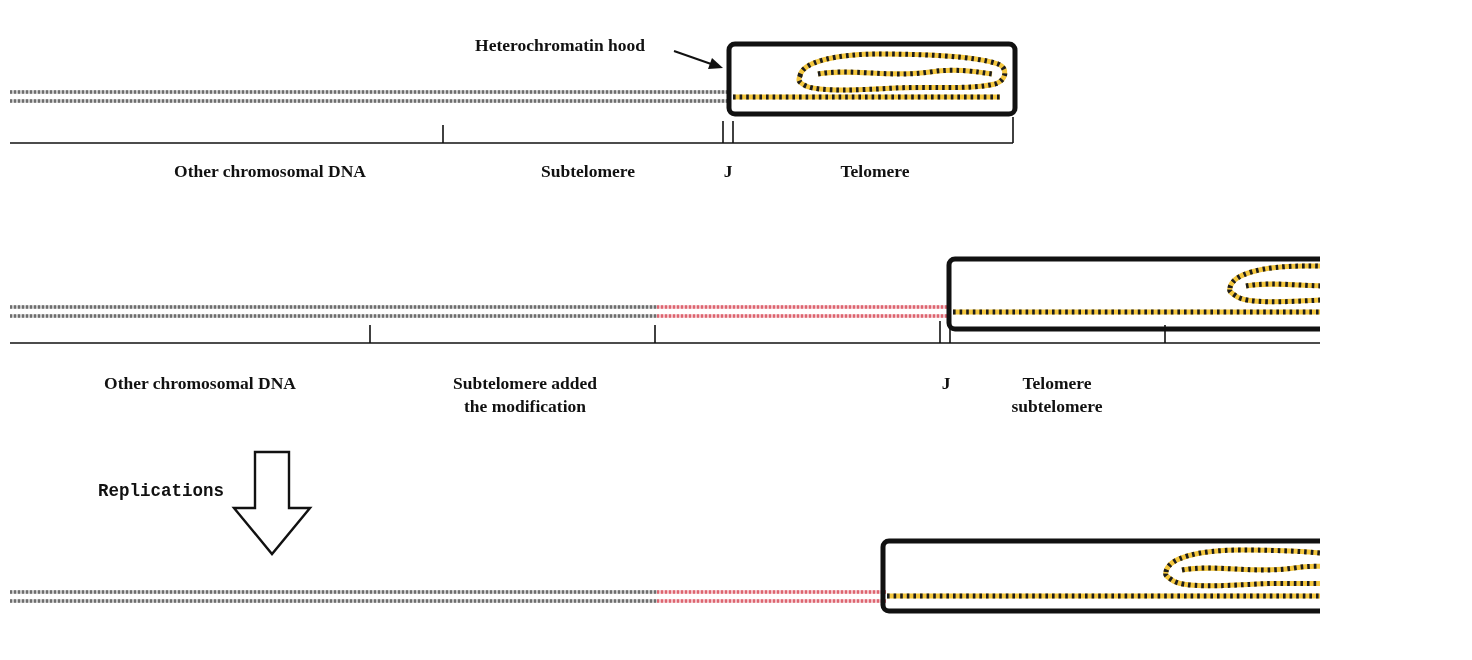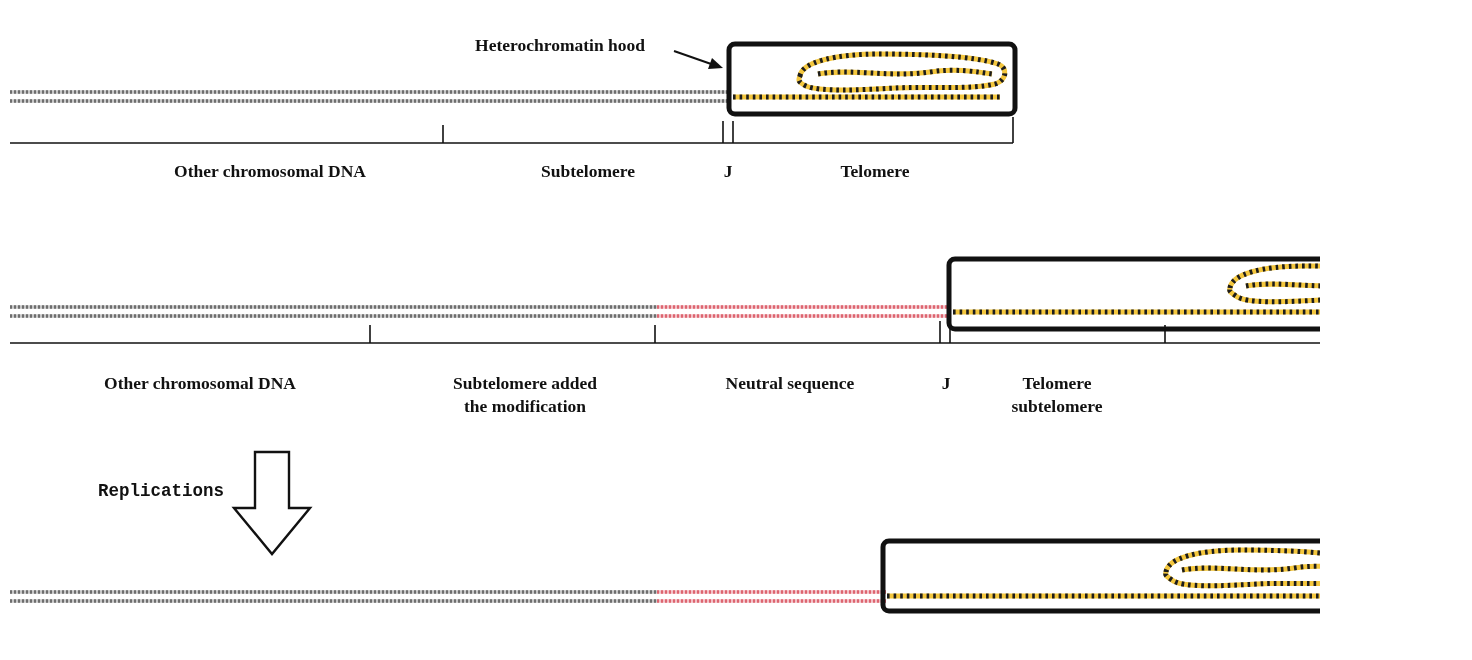--- a/index.html
+++ b/index.html
@@ -140,21 +140,20 @@
   <div class="label" style="left:588px; top:160px;">Subtelomere</div>
   <div class="label" style="left:728px; top:160px;">J</div>
   <div class="label" style="left:875px; top:160px;">Telomere</div>
 
   <div class="label" style="left:200px; top:372px;">Other chromosomal DNA</div>
   <div class="label" style="left:525px; top:372px;">
     <div>Subtelomere added</div>
     <div>the modification</div>
   </div>
   <div class="label" style="left:790px; top:372px;">
-    <div>Neutral sequence</div>
   </div>
   <div class="label" style="left:946px; top:372px;">J</div>
   <div class="label" style="left:1057px; top:372px;">
     <div>Telomere</div>
     <div>subtelomere</div>
   </div>
 
   <div class="label" style="left:161px; top:480px;font-family:Liberation Mono, monospace;">Replications</div>
 
 </div>

